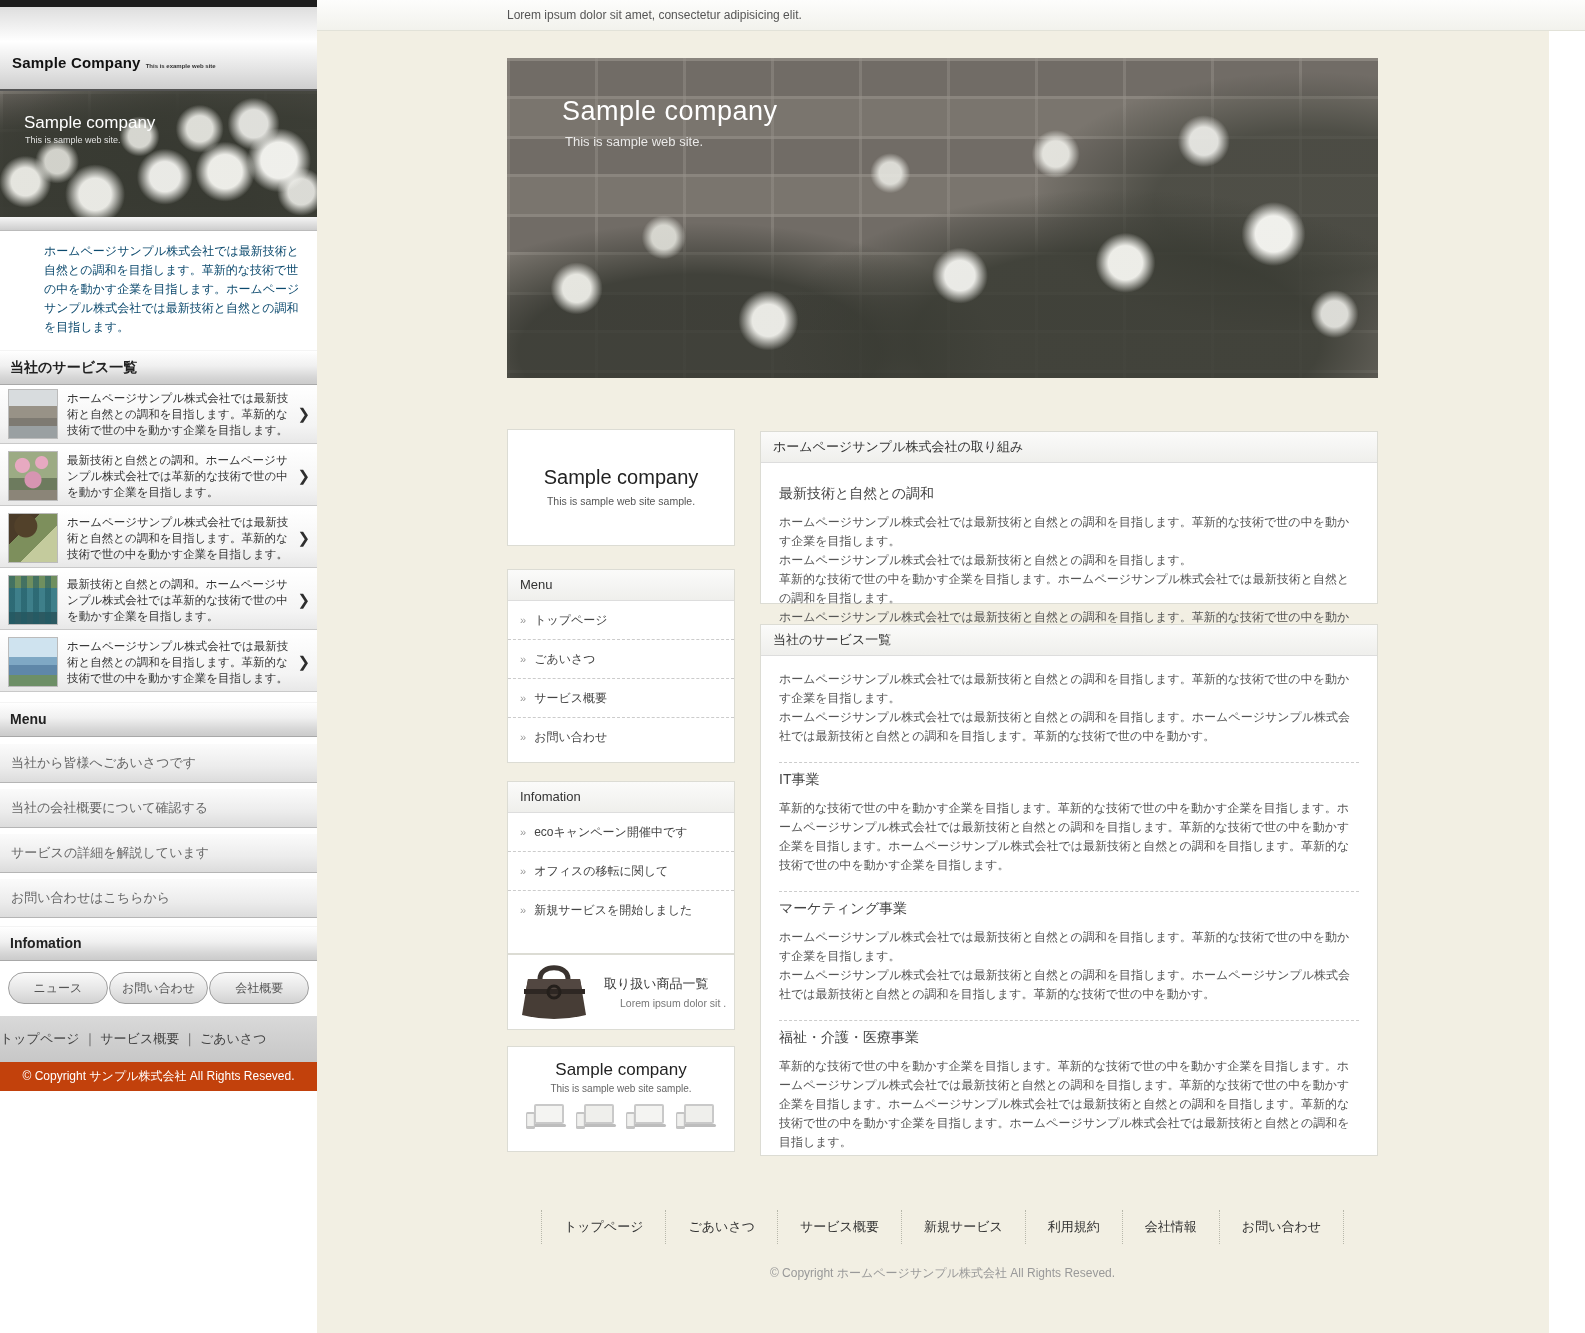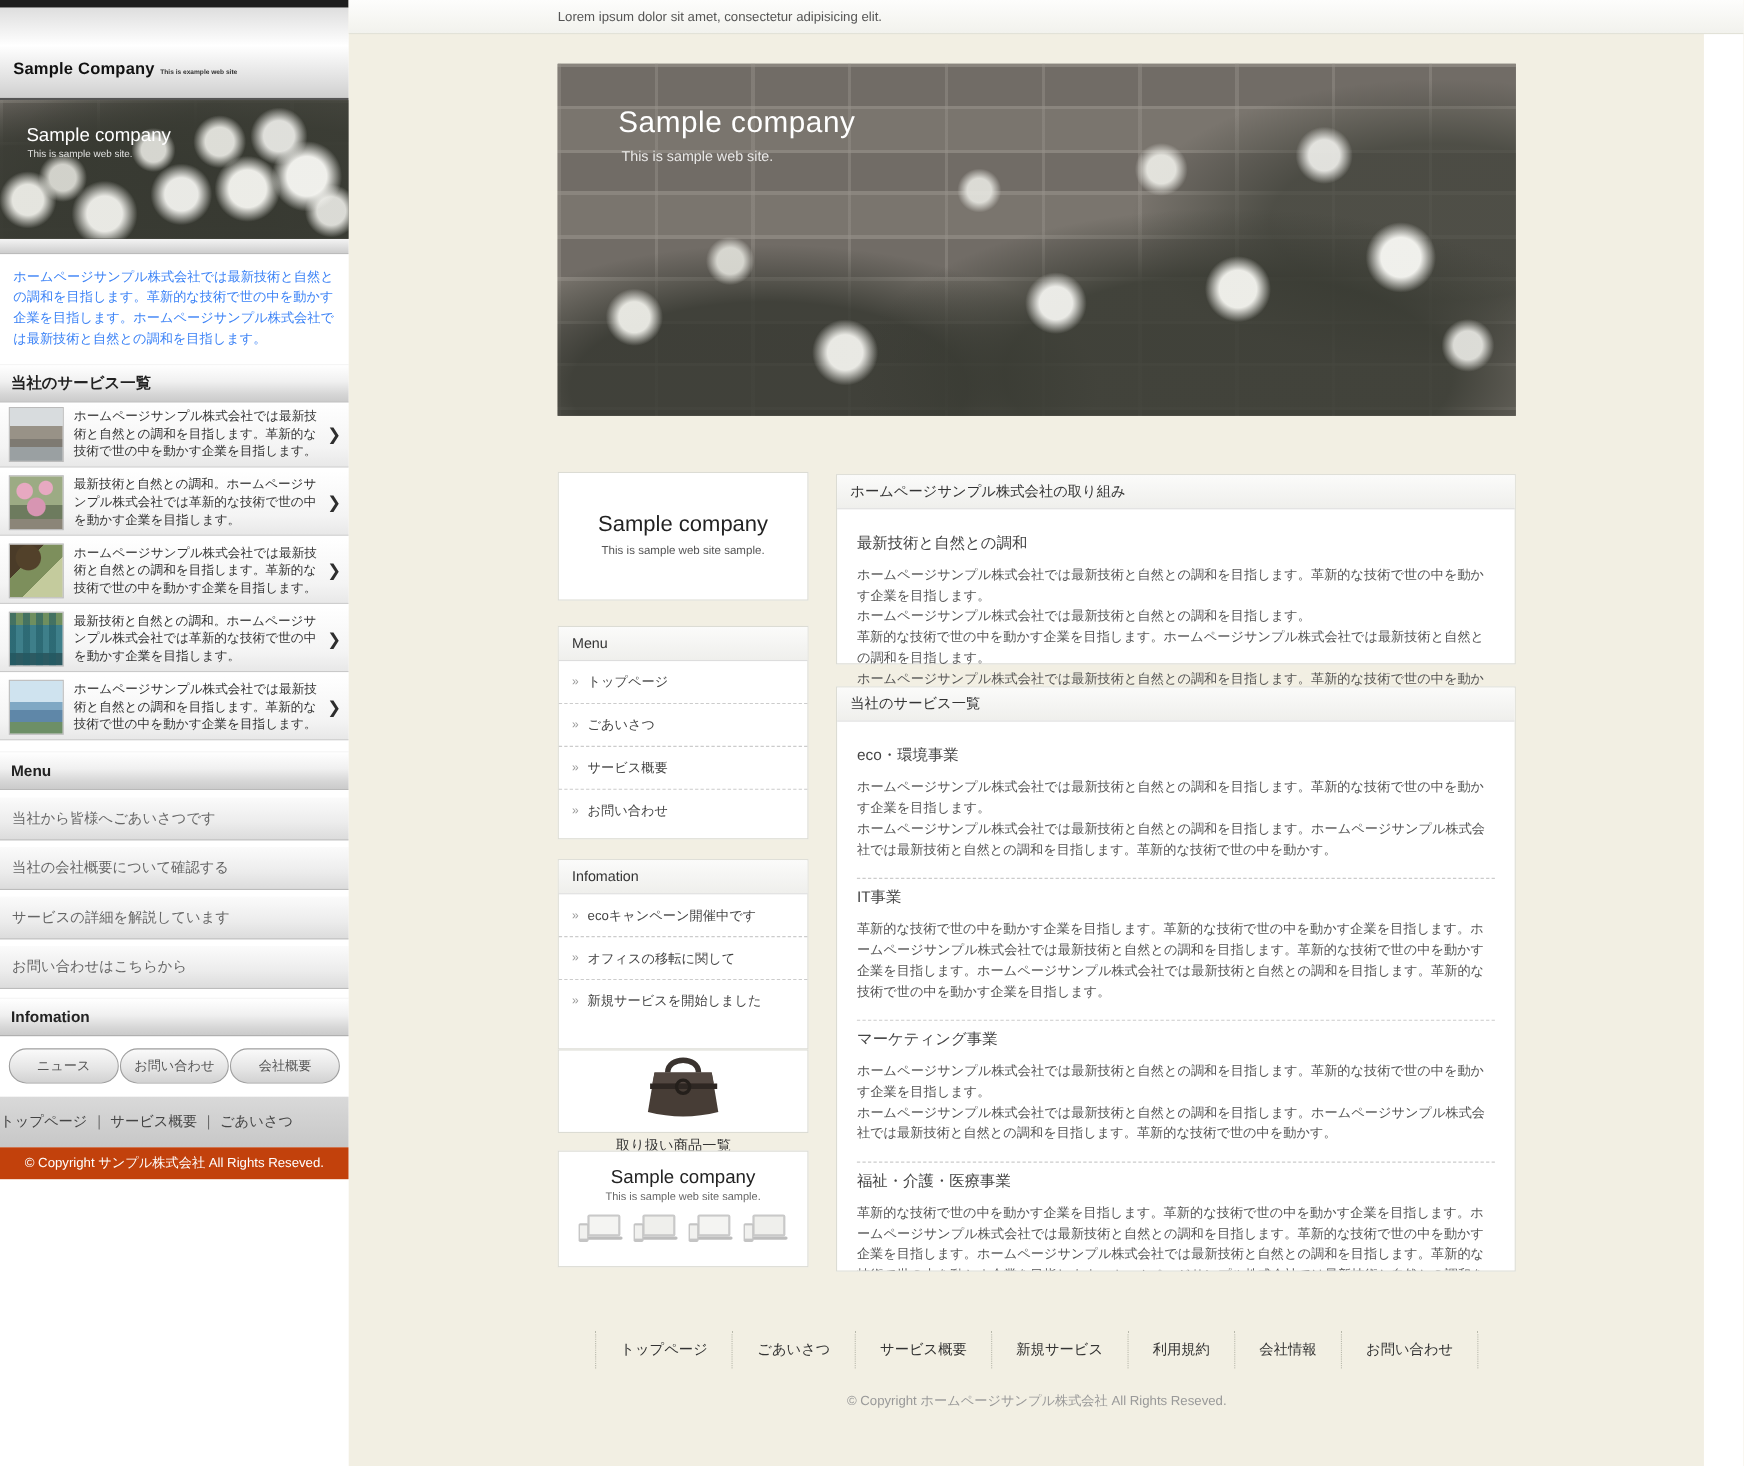--- a/index.html
+++ b/index.html
@@ -37,21 +37,21 @@
   #sidebar{position:absolute;left:0;top:0;width:317px;background:#fff;}
   .sb-topline{height:7px;background:#1d1d1d;}
   .sb-header{height:64px;background:linear-gradient(180deg,#dedede 0%,#ffffff 42%,#e2e2e2 78%,#cfcfcf 100%);
     border-bottom:2px solid #555;display:flex;align-items:flex-end;padding:0 0 18px 12px;gap:5px;}
   .sb-logo{font-size:15px;font-weight:bold;color:#111;letter-spacing:.2px;}
   .sb-tagline{font-size:6px;color:#333;font-weight:bold;padding-bottom:2px;}
   .sb-hero{height:126px;}
   .sb-hero-title{position:absolute;left:24px;top:22px;color:#fff;font-size:17px;font-weight:300;}
   .sb-hero-sub{position:absolute;left:25px;top:44px;color:rgba(255,255,255,.85);font-size:9px;}
   .sb-strip{height:13px;background:linear-gradient(180deg,#f5f5f5,#cdcdcd);border-bottom:1px solid #bbb;}
-  .sb-intro{padding:11px 12px 13px 12px;font-size:12px;line-height:19px;color:#3b82f6;}
+  .sb-intro{padding:11px 12px 13px 12px;font-size:12px;line-height:19px;color:#0c4a6e;margin-left:32px;}
   .sb-heading{height:33px;line-height:33px;font-size:14px;font-weight:bold;color:#222;padding-left:10px;}
   .sb-item{height:58px;display:flex;align-items:center;gap:9px;padding:0 7px 0 8px;margin-bottom:3px;
     background:linear-gradient(180deg,#ffffff 0%,#f4f4f4 70%,#e8e8e8 100%);border-bottom:1px solid #c9c9c9;cursor:pointer;}
   .sb-thumb{width:48px;height:48px;flex:none;border:1px solid #bbb;}
   .thumb-castle{background:linear-gradient(180deg,#d8dcde 0 34%,#989287 34% 58%,#7e7a72 58% 74%,#9aa0a2 74% 100%);}
   .thumb-pink{background:
       radial-gradient(circle at 28% 28%, #e7a9c1 0 7px, rgba(0,0,0,0) 8px),
       radial-gradient(circle at 68% 22%, #e7a9c1 0 6px, rgba(0,0,0,0) 7px),
       radial-gradient(circle at 50% 58%, #d795b2 0 8px, rgba(0,0,0,0) 9px),
       linear-gradient(180deg,#9cab84 0 55%,#6d7b5e 55% 80%,#8b8578 80%);}
@@ -88,21 +88,21 @@
     background:linear-gradient(180deg,#fbfbfa 0%,#efefec 100%);border-bottom:1px solid #ddd;}
   .brand-box{left:190px;top:403px;width:228px;height:117px;text-align:center;}
   .brand-title{font-size:20px;color:#222;margin-top:36px;}
   .brand-sub{font-size:10.5px;color:#555;margin-top:6px;}
   .menu-box{left:190px;top:543px;width:228px;height:194px;}
   .side-link{height:38px;display:flex;align-items:center;gap:8px;padding-left:12px;font-size:12px;color:#444;
     border-bottom:1px dashed #ccc;cursor:pointer;}
   .side-link:last-child{border-bottom:none;}
   .dbl-arrow{color:#999;font-size:11px;}
   .info-box{left:190px;top:755px;width:228px;height:173px;}
-  .product-box{left:190px;top:928px;width:228px;height:76px;display:flex;align-items:center;gap:10px;padding:0 6px;cursor:pointer;flex-direction:column;}
+  .product-box{left:190px;top:928px;width:228px;height:76px;display:flex;align-items:center;gap:10px;padding:0 6px;cursor:pointer;}
   .product-text .t1{font-size:13px;color:#333;}
   .product-text .t2{font-size:10.5px;color:#777;margin-top:4px;padding-left:16px;}
   .bottom-box{left:190px;top:1020px;width:228px;height:106px;text-align:center;}
   .bottom-title{font-size:17px;color:#222;margin-top:13px;}
   .bottom-sub{font-size:10px;color:#666;margin-top:3px;}
   .devices{display:flex;justify-content:center;gap:6px;margin-top:8px;}
   .content-box1{left:443px;top:405px;width:618px;height:173px;}
   .content-box2{left:443px;top:598px;width:618px;height:532px;overflow:hidden;}
   .cbody{padding:14px 18px 0 18px;}
   .section-title{font-size:14px;color:#444;margin:8px 0 10px 0;}
@@ -284,21 +284,20 @@
       <div class="para">ホームページサンプル株式会社では最新技術と自然との調和を目指します。革新的な技術で世の中を動かす企業を目指します。
 ホームページサンプル株式会社では最新技術と自然との調和を目指します。
 革新的な技術で世の中を動かす企業を目指します。ホームページサンプル株式会社では最新技術と自然との調和を目指します。
 ホームページサンプル株式会社では最新技術と自然との調和を目指します。革新的な技術で世の中を動かす。ホームページサンプル株式会社では最新技術と自然との調和を目指します。革新的な技術で世の中を動かす。</div>
     </div>
   </div>
 
   <div class="panel content-box2">
     <div class="panel-header">当社のサービス一覧</div>
     <div class="cbody">
-      <div class="section-title">eco・環境事業</div>
       <div class="para">ホームページサンプル株式会社では最新技術と自然との調和を目指します。革新的な技術で世の中を動かす企業を目指します。
 ホームページサンプル株式会社では最新技術と自然との調和を目指します。ホームページサンプル株式会社では最新技術と自然との調和を目指します。革新的な技術で世の中を動かす。</div>
       <div class="dashed-sep"></div>
       <div class="section-title">IT事業</div>
       <div class="para">革新的な技術で世の中を動かす企業を目指します。革新的な技術で世の中を動かす企業を目指します。ホームページサンプル株式会社では最新技術と自然との調和を目指します。革新的な技術で世の中を動かす企業を目指します。ホームページサンプル株式会社では最新技術と自然との調和を目指します。革新的な技術で世の中を動かす企業を目指します。</div>
       <div class="dashed-sep"></div>
       <div class="section-title">マーケティング事業</div>
       <div class="para">ホームページサンプル株式会社では最新技術と自然との調和を目指します。革新的な技術で世の中を動かす企業を目指します。
 ホームページサンプル株式会社では最新技術と自然との調和を目指します。ホームページサンプル株式会社では最新技術と自然との調和を目指します。革新的な技術で世の中を動かす。</div>
       <div class="dashed-sep"></div>

